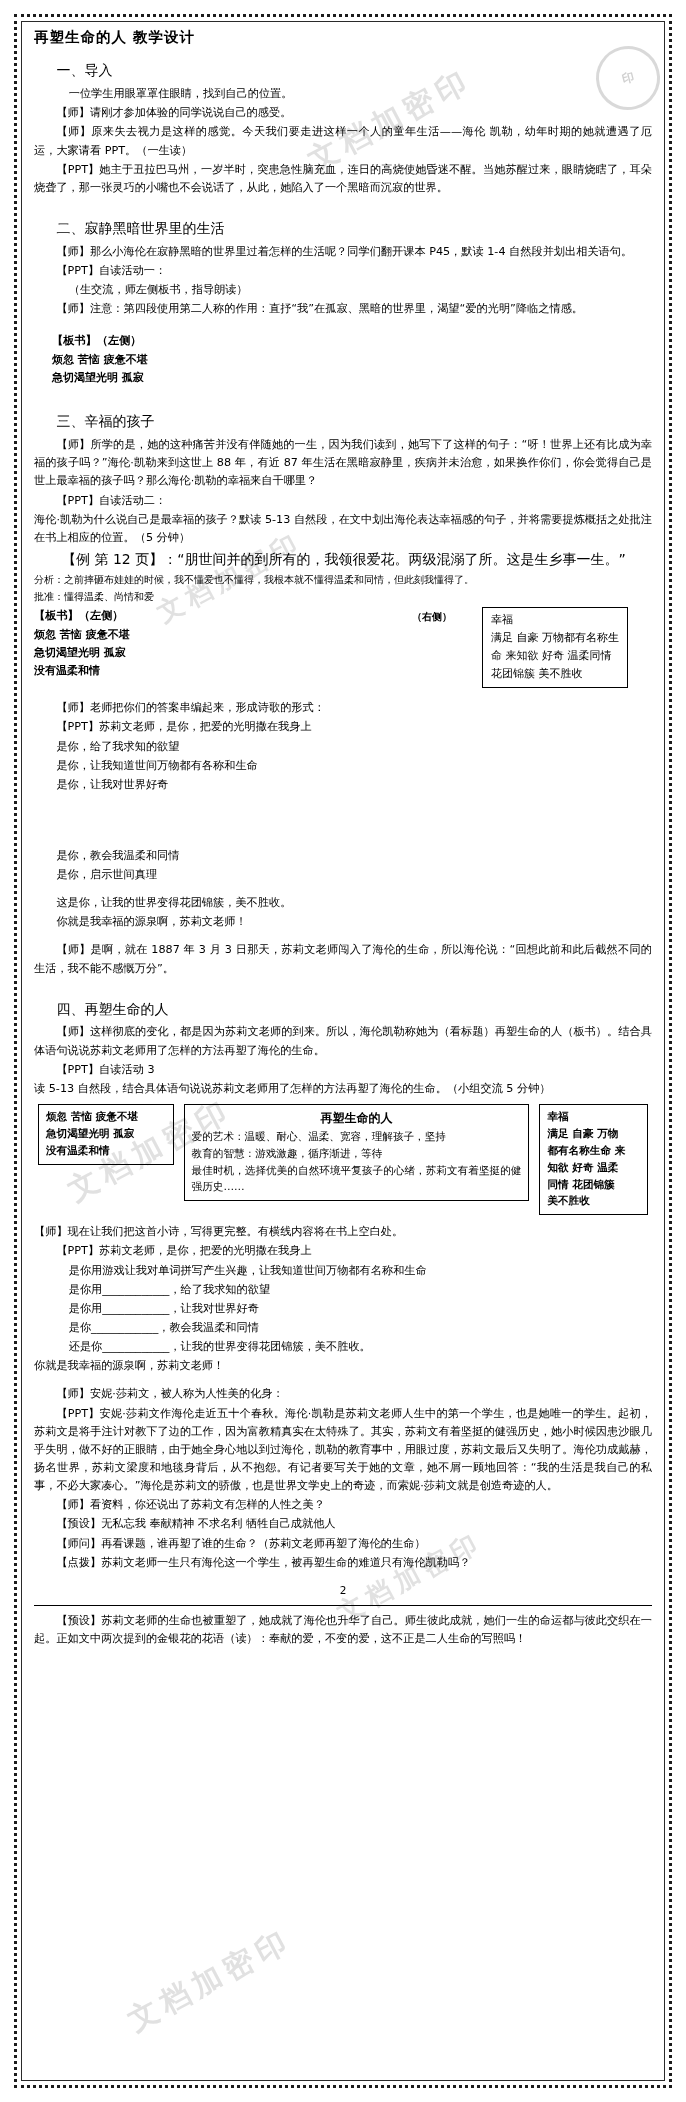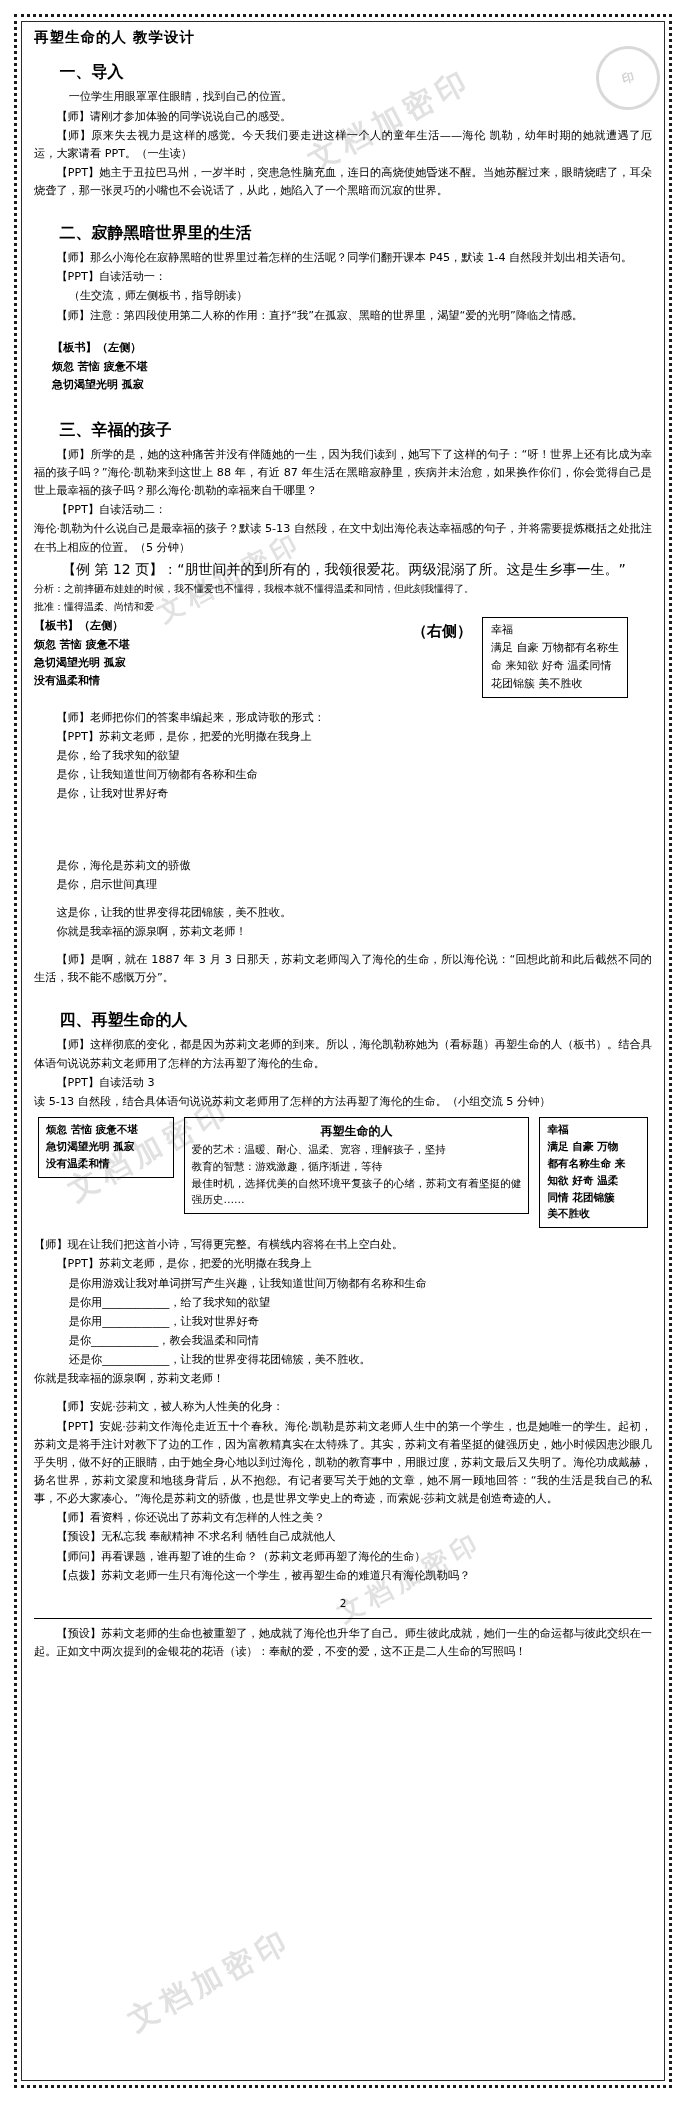--- a/index.html
+++ b/index.html
@@ -36,22 +36,22 @@
     color:#000;
   }
   h1.doc-title{
     text-align:left;
     font-size:14.5px;
     font-weight:bold;
     margin:8px 0 10px 0;
     letter-spacing:1px;
   }
   .sec-head{
-    font-weight:bold;
-    font-size:16px;
+    font-weight:normal;
+    font-size:14px;
     margin:10px 0 3px 0;
     text-indent:1.6em;
   }
   p{margin:0 0 1px 0;text-align:justify;}
   .ind1{text-indent:2em;}
   .ind2{text-indent:3.1em;}
   .ind0{text-indent:0;}
   .small{font-size:10px;}
   .bold{font-weight:bold;}
   .spacer{height:9px;}
@@ -71,21 +71,21 @@
     line-height:1.55;
     display:inline-block;
   }
   .board-plain{
     font-size:11px;
     line-height:1.55;
     font-weight:bold;
   }
   .label-right{
     font-weight:bold;
-    font-size:15px;
+    font-size:10px;
     padding-top:2px;
   }
 
   
   .diagram{
     display:flex;
     align-items:flex-start;
     justify-content:space-between;
     gap:10px;
     margin:6px 4px 8px 4px;
@@ -230,21 +230,21 @@
       </div>
     </div>
 
     <div class="spacer"></div>
     <p class="ind1">【师】老师把你们的答案串编起来，形成诗歌的形式：</p>
     <p class="ind1">【PPT】苏莉文老师，是你，把爱的光明撒在我身上</p>
     <p class="ind1">是你，给了我求知的欲望</p>
     <p class="ind1">是你，让我知道世间万物都有各称和生命</p>
     <p class="ind1">是你，让我对世界好奇</p>
     <div class="spacer-xl"></div>
-    <p class="ind1">是你，海伦是苏莉文的骄傲</p>
+    <p class="ind1">是你，教会我温柔和同情</p>
     <p class="ind1">是你，启示世间真理</p>
     <div class="spacer"></div>
     <p class="ind1">这是你，让我的世界变得花团锦簇，美不胜收。</p>
     <p class="ind1">你就是我幸福的源泉啊，苏莉文老师！</p>
 
     <div class="spacer"></div>
     <p class="ind1">【师】是啊，就在 1887 年 3 月 3 日那天，苏莉文老师闯入了海伦的生命，所以海伦说：“回想此前和此后截然不同的生活，我不能不感慨万分”。</p>
 
     <div class="spacer"></div>
     <p class="sec-head">四、再塑生命的人</p>

